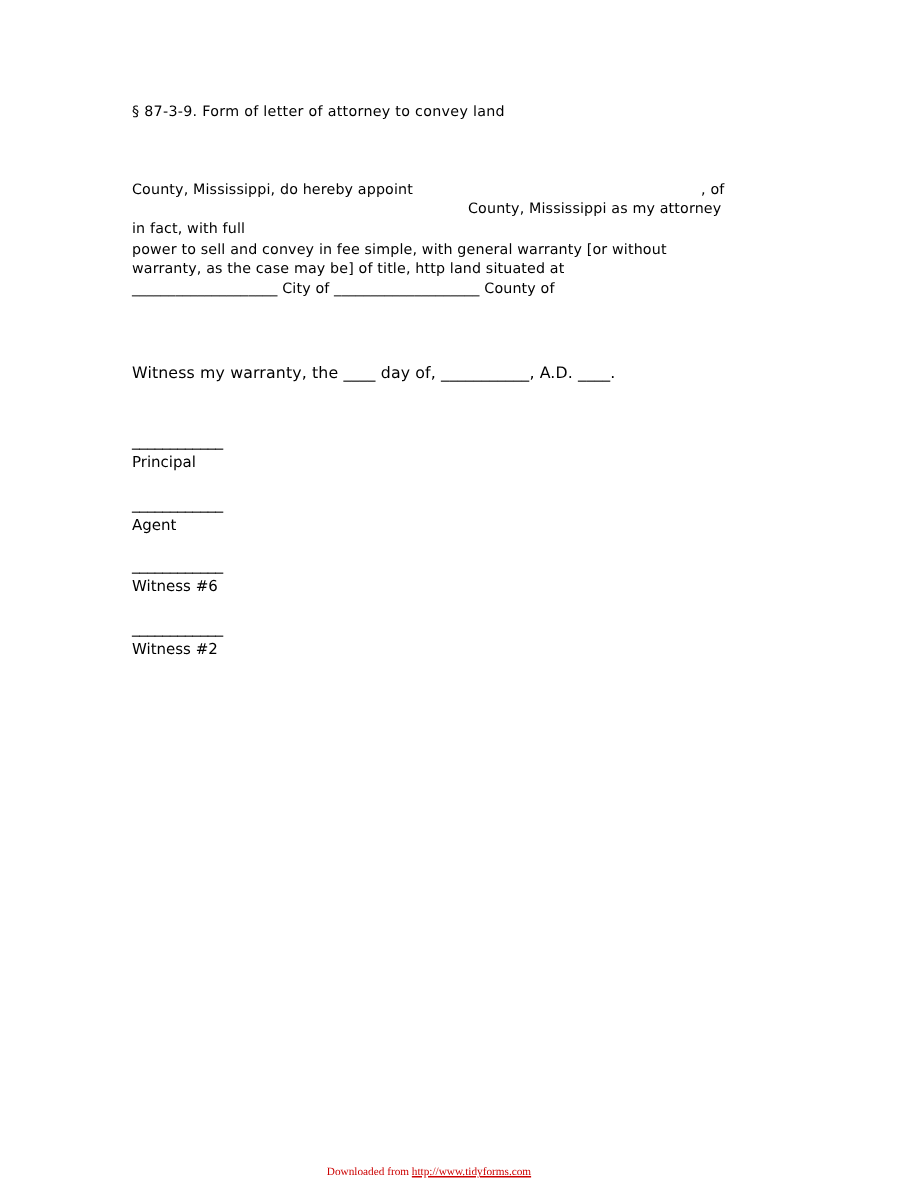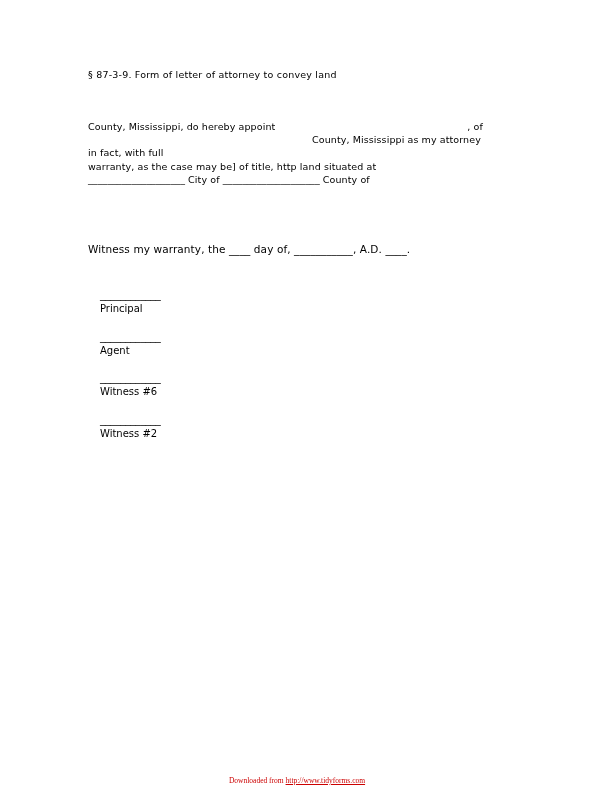--- a/index.html
+++ b/index.html
@@ -56,21 +56,21 @@
   .witness-line {
     position: absolute;
     left: 88px;
     top: 243px;
     font-size: 10.5px;
     letter-spacing: 0.1px;
     white-space: nowrap;
   }
   .sig {
     position: absolute;
-    left: 100px;
+    left: 88px;
     font-size: 10px;
   }
   .sig .rule {
     display: block;
     font-size: 10.5px;
     letter-spacing: -0.2px;
     line-height: 12px;
     white-space: nowrap;
   }
   .sig .lbl {
@@ -79,21 +79,21 @@
     font-size: 10px;
     line-height: 12px;
     white-space: nowrap;
   }
   .sig-1 { top: 288px; }
   .sig-2 { top: 330px; }
   .sig-3 { top: 371px; }
   .sig-4 { top: 413px; }
   .footer {
     position: absolute;
-    left: 13px;
+    left: 2px;
     top: 776px;
     width: 568px;
     text-align: center;
     font-size: 7.5px;
     color: #cc0000;
     font-family: "Liberation Serif", serif;
   }
   .footer .url {
     color: #cc0000;
     text-decoration: underline;
@@ -102,20 +102,21 @@
 </head>
 <body>
 
 <div class="page">
 
   <div class="doc-title">§ 87-3-9. Form of letter of attorney to convey land</div>
 
   <div class="body-block">
     <p><span>County, Mississippi, do hereby appoint</span><span class="gap-wide"></span><span class="gap-mid"></span><span>, of</span></p>
     <p><span class="gap-wide"></span><span class="gap-wide"></span><span>County, Mississippi as my attorney in fact, with full</span></p>
+    <p>power to sell and convey in fee simple, with general warranty [or without</p>
     <p>warranty, as the case may be] of title, http land situated at</p>
     <p>____________________ City of ____________________ County of</p>
   </div>
 
   <div class="witness-line">Witness my warranty, the ____ day of, ___________, A.D. ____.</div>
 
   <div class="sig sig-1">
     <span class="rule">____________</span>
     <span class="lbl">Principal</span>
   </div>

